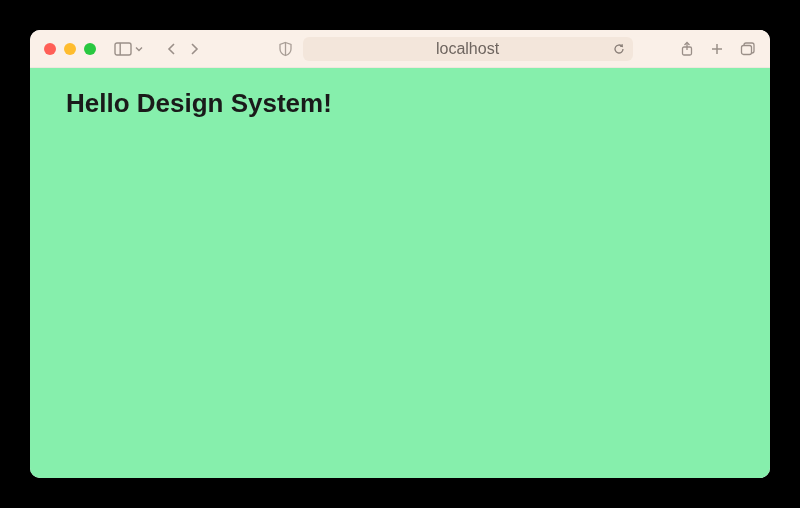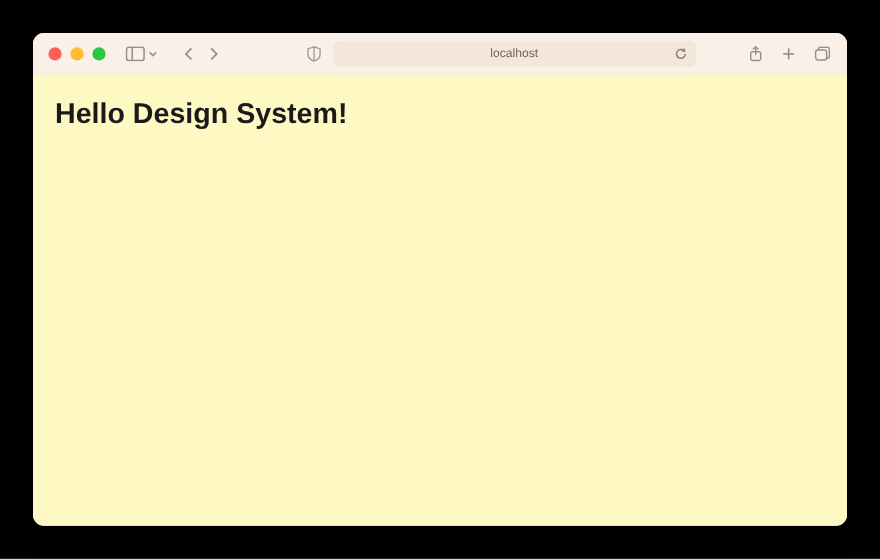--- a/index.html
+++ b/index.html
@@ -75,40 +75,40 @@
     .addressbar {
       flex: 0 1 330px;
       height: 24px;
       background: #f3e6db;
       border-radius: 6px;
       display: flex;
       align-items: center;
       justify-content: center;
       position: relative;
       color: #6e655f;
-      font-size: 11px;
+      font-size: 16px;
     }
     .addr-text { color: #6e655f; }
     .reload {
       position: absolute;
       right: 8px;
       top: 50%;
       transform: translateY(-50%);
       color: #8a7f78;
     }
     .right-group {
       display: flex;
       align-items: center;
       gap: 16px;
       margin-left: 18px;
     }
     .content {
       flex: 1;
-      background: #fef9c3;
-      padding: 20px 20px;
+      background: #86efac;
+      padding: 20px 36px;
     }
     .heading {
       font-size: 26px;
       font-weight: 800;
       color: #1a1a1a;
     }
     svg { display: block; }
   </style>
 </head>
 <body>

